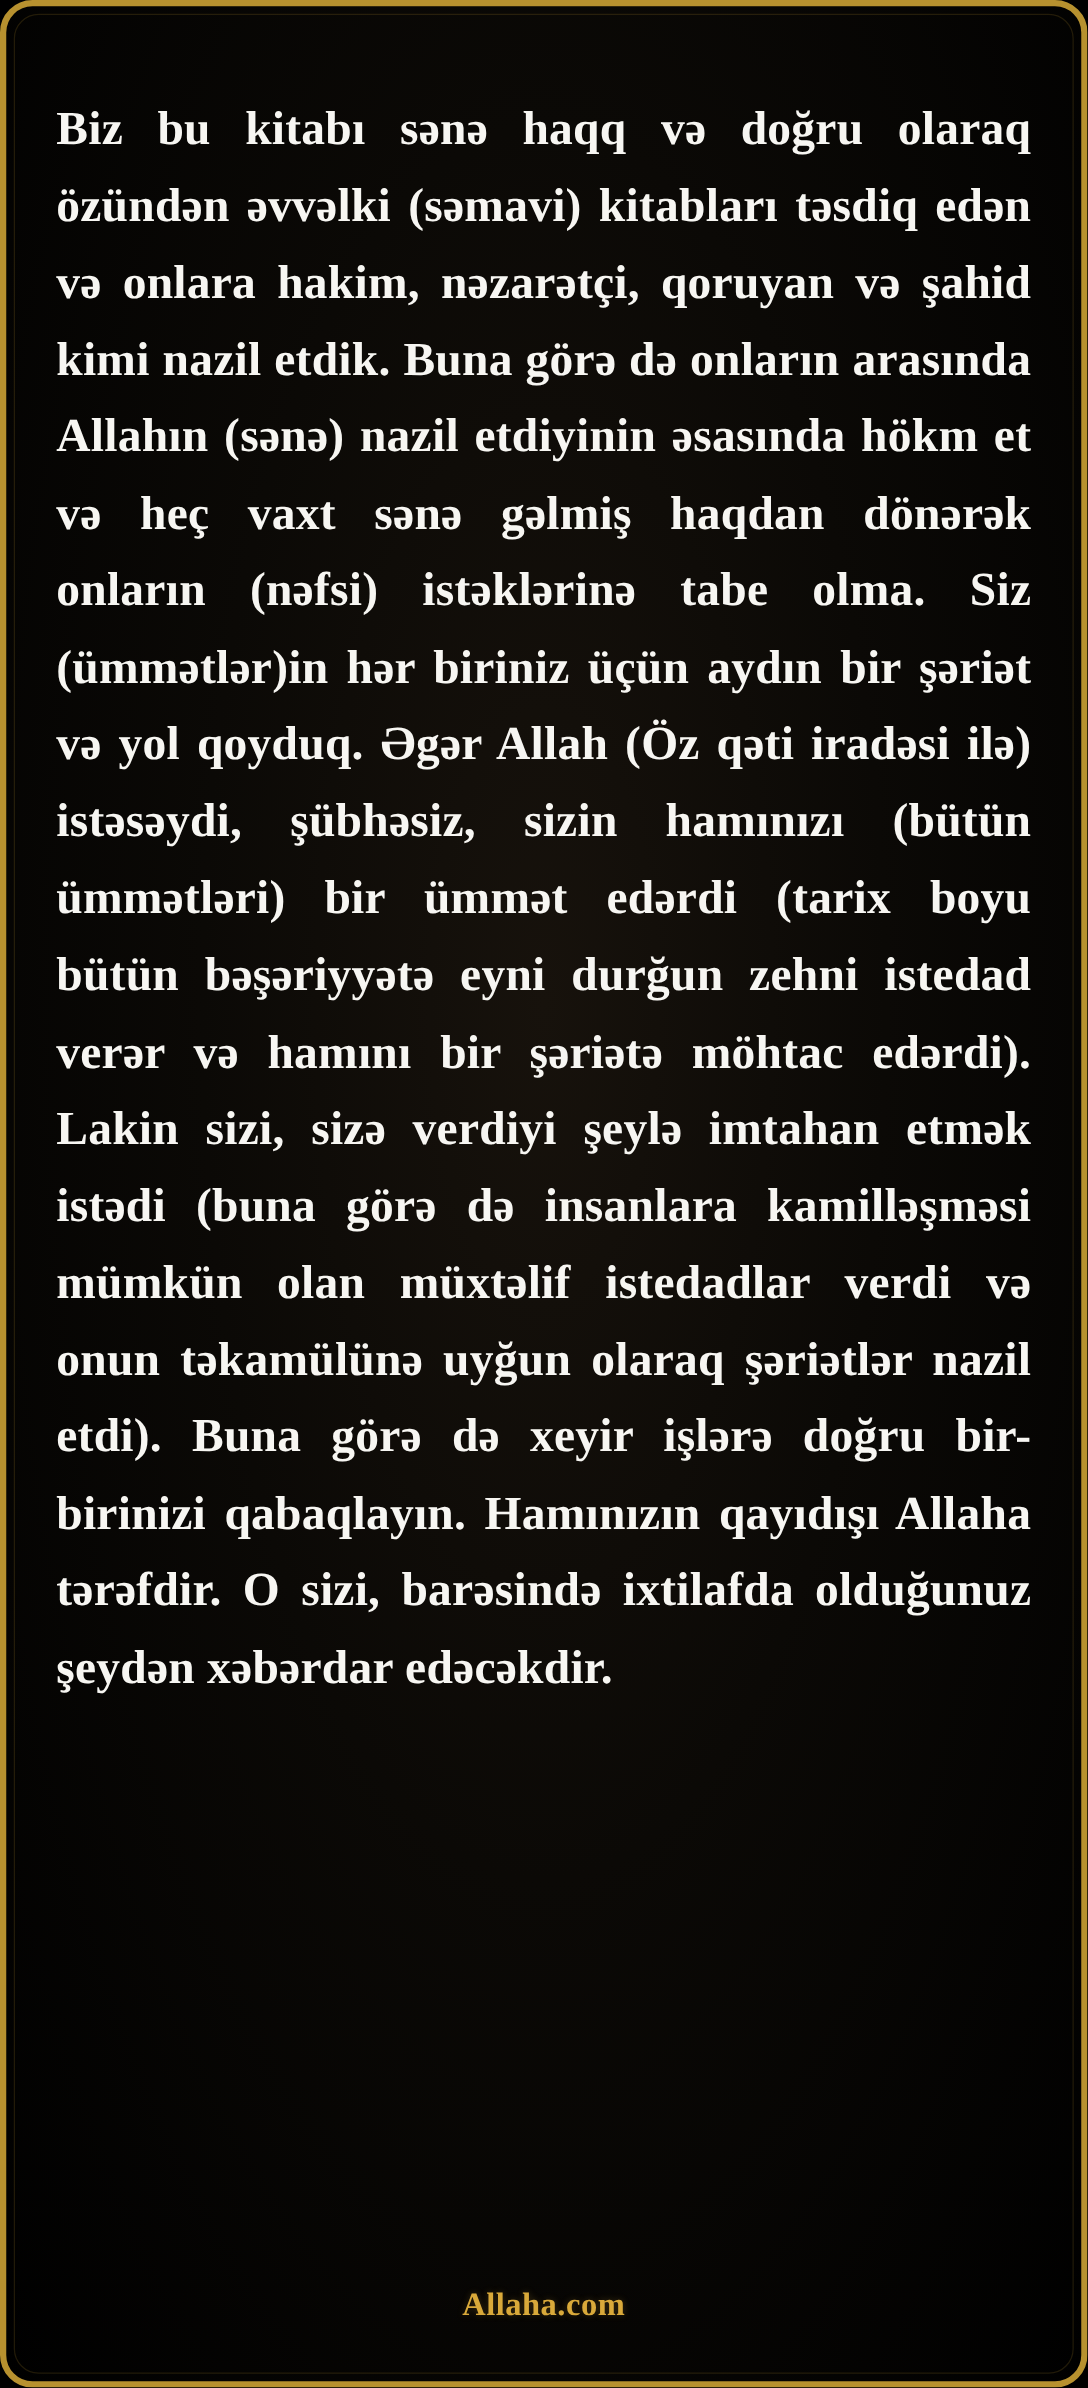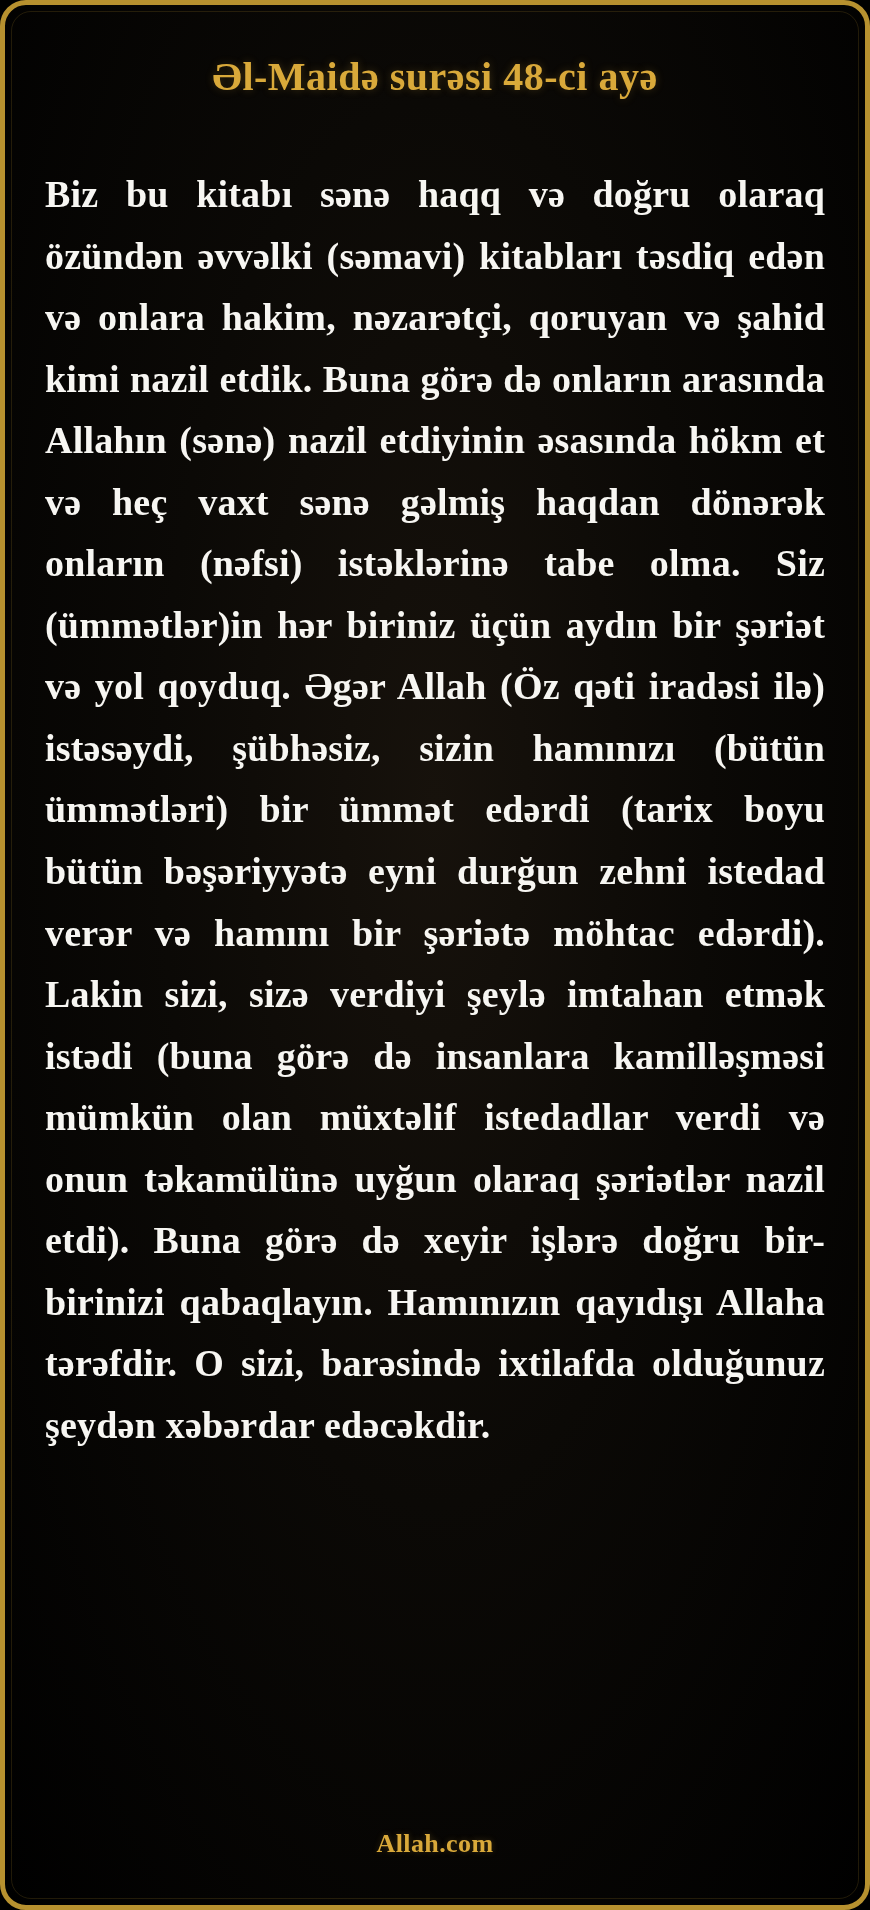--- a/index.html
+++ b/index.html
@@ -66,17 +66,16 @@
     font-weight: bold;
     letter-spacing: 0.4px;
     padding-bottom: 26px;
     text-shadow: 0 0 6px rgba(217,169,58,0.25);
   }
 </style>
 </head>
 <body>
 
 <div class="card">
-  <h1 class="title">Əl-Maidə surəsi 48-ci ayə</h1>
   <p class="body-text">Biz bu kitabı sənə haqq və doğru olaraq özündən əvvəlki (səmavi) kitabları təsdiq edən və onlara hakim, nəzarətçi, qoruyan və şahid kimi nazil etdik. Buna görə də onların arasında Allahın (sənə) nazil etdiyinin əsasında hökm et və heç vaxt sənə gəlmiş haqdan dönərək onların (nəfsi) istəklərinə tabe olma. Siz (ümmətlər)in hər biriniz üçün aydın bir şəriət və yol qoyduq. Əgər Allah (Öz qəti iradəsi ilə) istəsəydi, şübhəsiz, sizin hamınızı (bütün ümmətləri) bir ümmət edərdi (tarix boyu bütün bəşəriyyətə eyni durğun zehni istedad verər və hamını bir şəriətə möhtac edərdi). Lakin sizi, sizə verdiyi şeylə imtahan etmək istədi (buna görə də insanlara kamilləşməsi mümkün olan müxtəlif istedadlar verdi və onun təkamülünə uyğun olaraq şəriətlər nazil etdi). Buna görə də xeyir işlərə doğru bir-birinizi qabaqlayın. Hamınızın qayıdışı Allaha tərəfdir. O sizi, barəsində ixtilafda olduğunuz şeydən xəbərdar edəcəkdir.</p>
   <div class="spacer"></div>
-  <div class="footer">Allah.com</div>
+  <div class="footer">Allaha.com</div>
 </div>
 
 </body></html>

